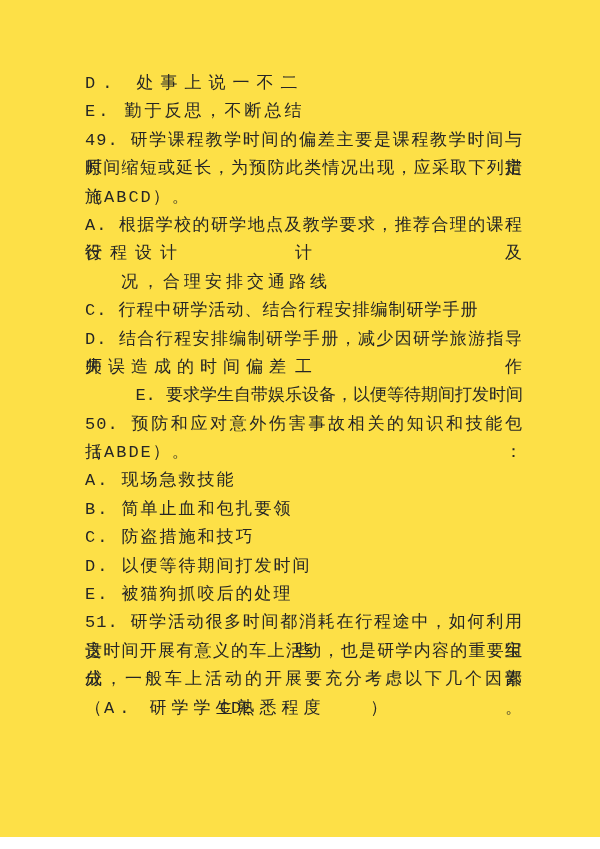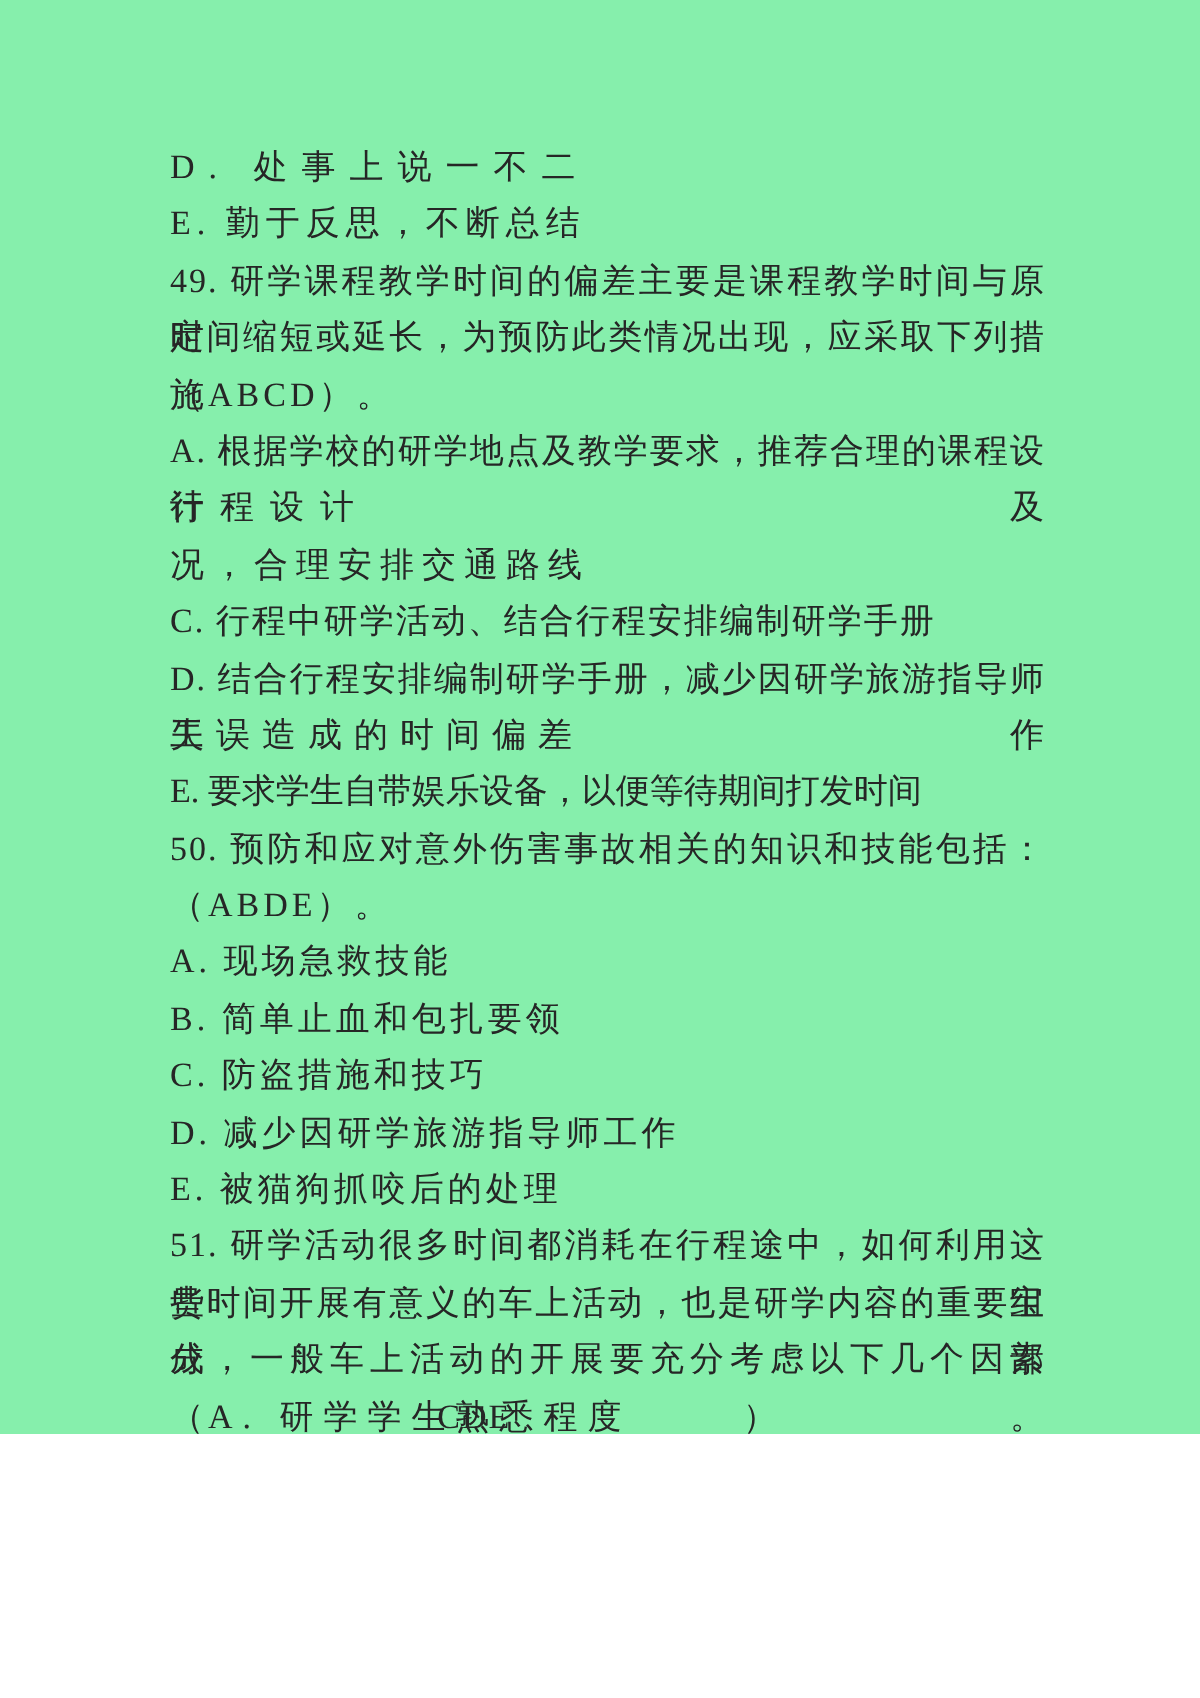--- a/index.html
+++ b/index.html
@@ -3,24 +3,24 @@
 <meta charset="utf-8">
 <style>
   html, body {
     margin: 0;
     padding: 0;
     background: #ffffff;
   }
   .page {
     position: relative;
     width: 600px;
-    height: 717px;
-    background: #86efac;
+    height: 837px;
+    background: #fde047;
     overflow: hidden;
-    font-family: Liberation Serif, serif;
+    font-family: Liberation Mono, monospace;
   }
   .textblock {
     position: absolute;
     left: 85px;
     top: 70px;
     width: 438px;
   }
   .line {
     display: block;
     height: 28.4px;
@@ -31,24 +31,24 @@
     letter-spacing: 1px;
   }
   
   .full {
     white-space: normal;
     letter-spacing: 1px;
     text-align: justify;
     text-align-last: justify;
   }
   
-  .ls0 { letter-spacing: 0px; }
+  .ls0 { letter-spacing: 0px; text-align: right; }
   .ls2 { letter-spacing: 2px; }
   .ls3 { letter-spacing: 3px; }
-  .ls4 { letter-spacing: 4px; }
+  .ls4 { letter-spacing: 4px; margin-left: 36px; }
   .ls5 { letter-spacing: 5px; margin-left: 19px; }
   .ls6 { letter-spacing: 6px; }
   .ls7 { letter-spacing: 7px; }
   .ls8 { letter-spacing: 8px; }
 </style>
 </head>
 <body>
 
 <div class="page">
   <div class="textblock">
@@ -65,21 +65,21 @@
     <div class="line">C. 行程中研学活动、结合行程安排编制研学手册</div>
     <div class="line full">D. 结合行程安排编制研学手册，减少因研学旅游指导师工作</div>
     <div class="line ls6">失误造成的时间偏差</div>
     <div class="line ls0">E. 要求学生自带娱乐设备，以便等待期间打发时间</div>
 
     <div class="line full">50. 预防和应对意外伤害事故相关的知识和技能包括：</div>
     <div class="line ls2">（ABDE）。</div>
     <div class="line ls2">A. 现场急救技能</div>
     <div class="line ls2">B. 简单止血和包扎要领</div>
     <div class="line ls2">C. 防盗措施和技巧</div>
-    <div class="line ls2">D. 减少因研学旅游指导师工作</div>
+    <div class="line ls2">D. 以便等待期间打发时间</div>
     <div class="line ls2">E. 被猫狗抓咬后的处理</div>
 
     <div class="line full">51. 研学活动很多时间都消耗在行程途中，如何利用这些宝</div>
     <div class="line full">贵时间开展有意义的车上活动，也是研学内容的重要组成部</div>
     <div class="line full">分，一般车上活动的开展要充分考虑以下几个因素（CDE）。</div>
     <div class="line ls5">A. 研学学生熟悉程度</div>
 
   </div>
 </div>
 

